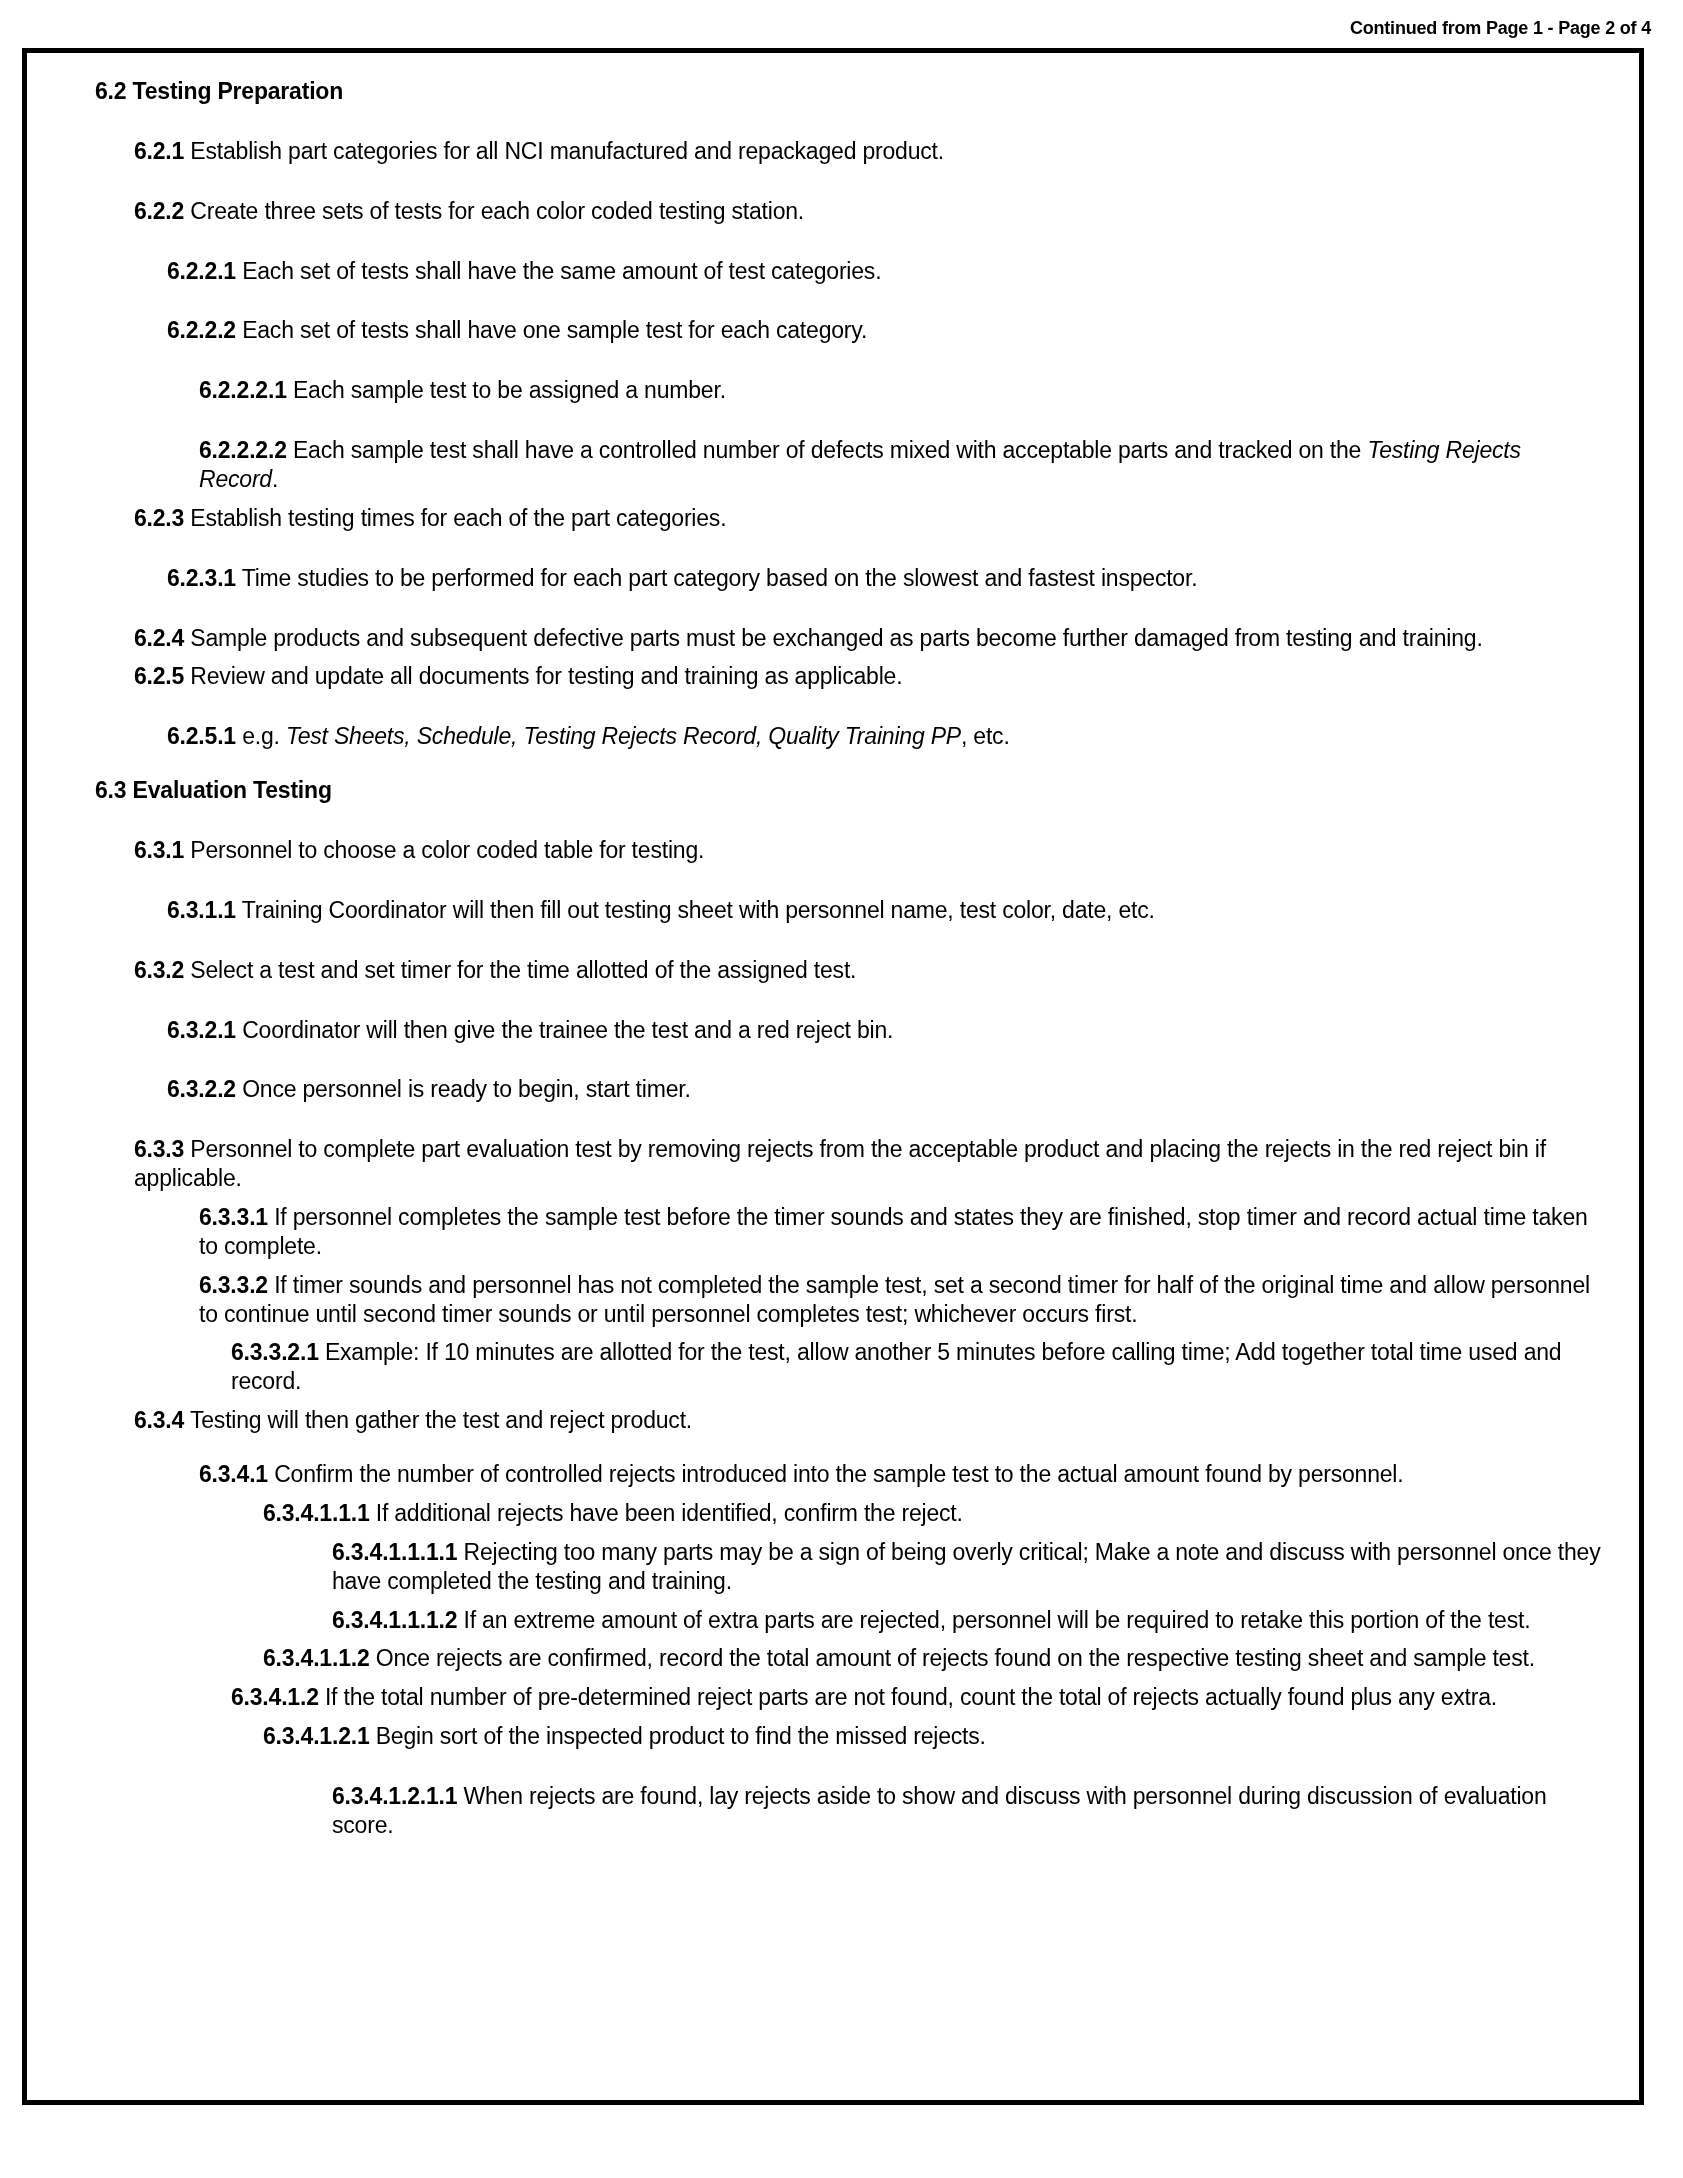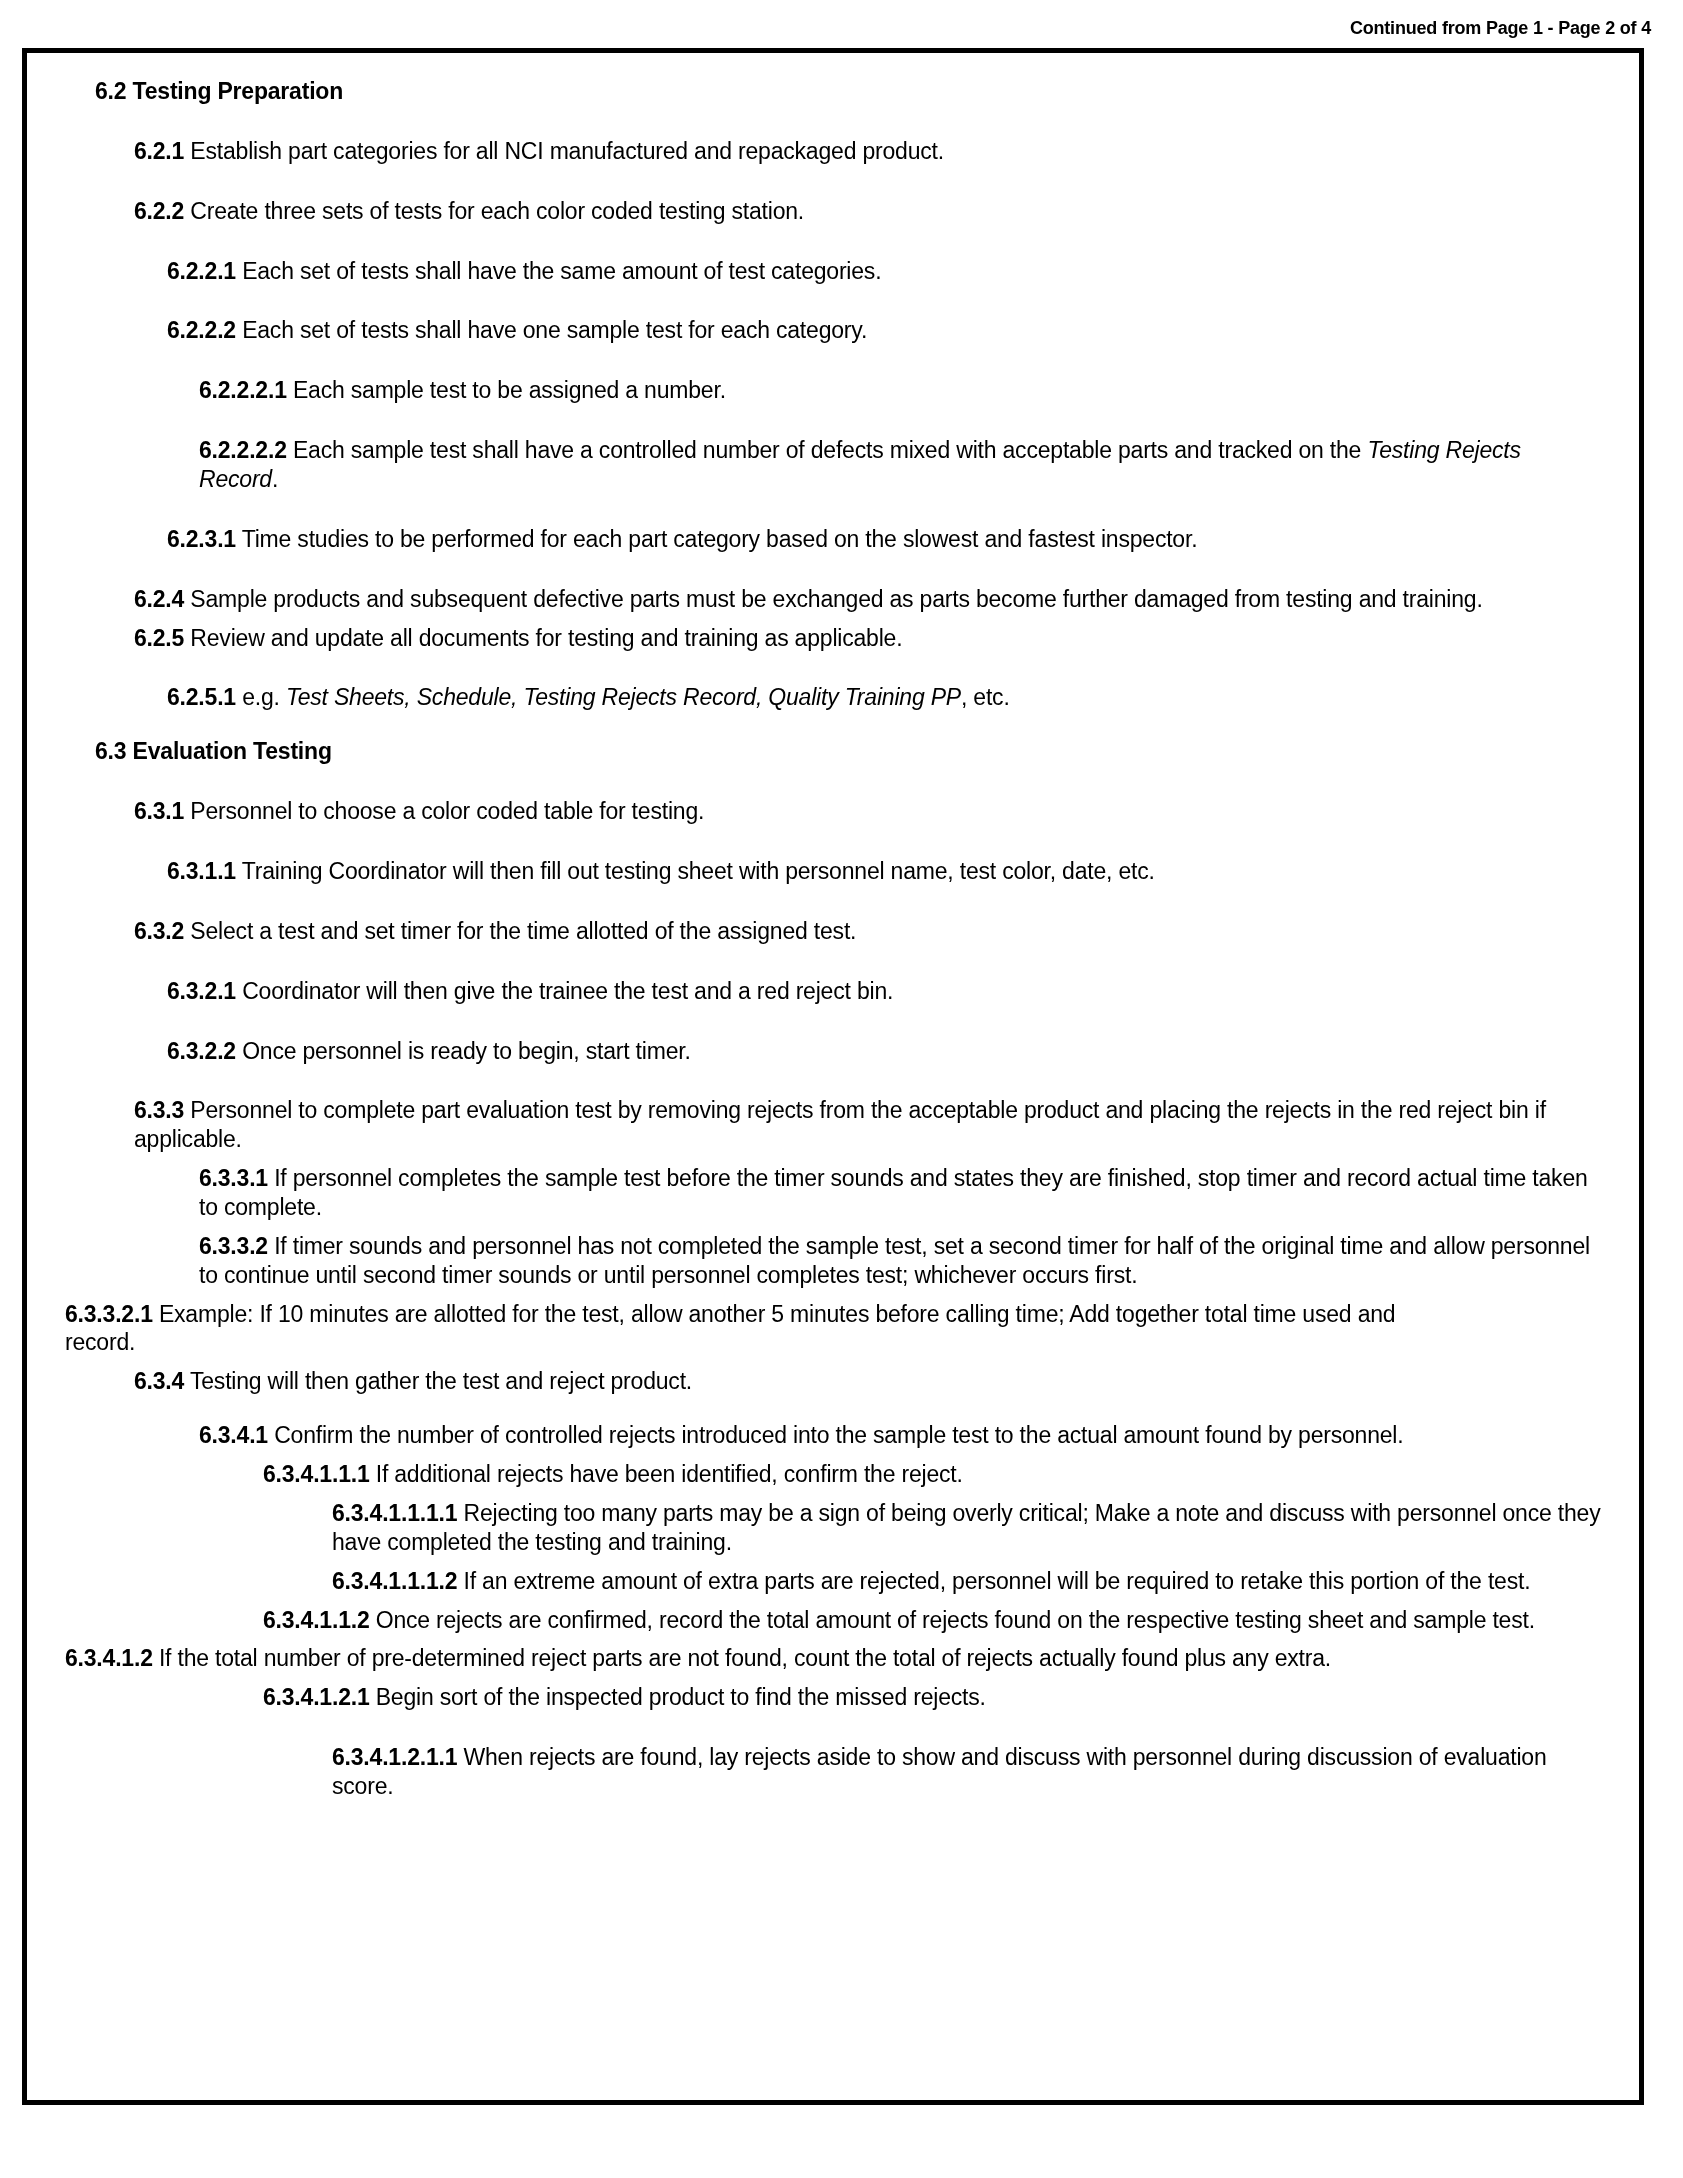--- a/index.html
+++ b/index.html
@@ -67,21 +67,21 @@
   
   .para.heading {
     font-weight: bold;
   }
 
   
   .lvl-0 { margin-left: 30px; }
   .lvl-1 { margin-left: 69px; }
   .lvl-2 { margin-left: 102px; }
   .lvl-3 { margin-left: 134px; }
-  .lvl-4 { }
+  .lvl-4 { margin-left: 166px; }
   .lvl-5 { margin-left: 198px; }
   .lvl-7 { margin-left: 267px; }
 
   
   .gap-lg  { margin-top: 31px; }
   .gap-md  { margin-top: 25px; }
   .gap-sm  { margin-top: 10px; }
   .gap-none{ margin-top: 0px; }
 
   
@@ -128,20 +128,24 @@
       <span class="num">6.2.2.2.1</span>
       <span>Each sample test to be assigned a number.</span>
     </p>
 
     <p class="para lvl-3 gap-lg w-full">
       <span class="num">6.2.2.2.2</span>
       <span>Each sample test shall have a controlled number of defects mixed with acceptable parts and tracked on the</span>
       <span class="ital">Testing Rejects Record</span><span>.</span>
     </p>
 
+    <p class="para lvl-1 gap-sm w-full">
+      <span class="num">6.2.3</span>
+      <span>Establish testing times for each of the part categories.</span>
+    </p>
 
     <p class="para lvl-2 gap-lg w-full">
       <span class="num">6.2.3.1</span>
       <span>Time studies to be performed for each part category based on the slowest and fastest inspector.</span>
     </p>
 
     <p class="para lvl-1 gap-lg w-full">
       <span class="num">6.2.4</span>&nbsp;<span>Sample products and subsequent defective parts must be exchanged as parts become further damaged from testing and training.</span>
     </p>
 

